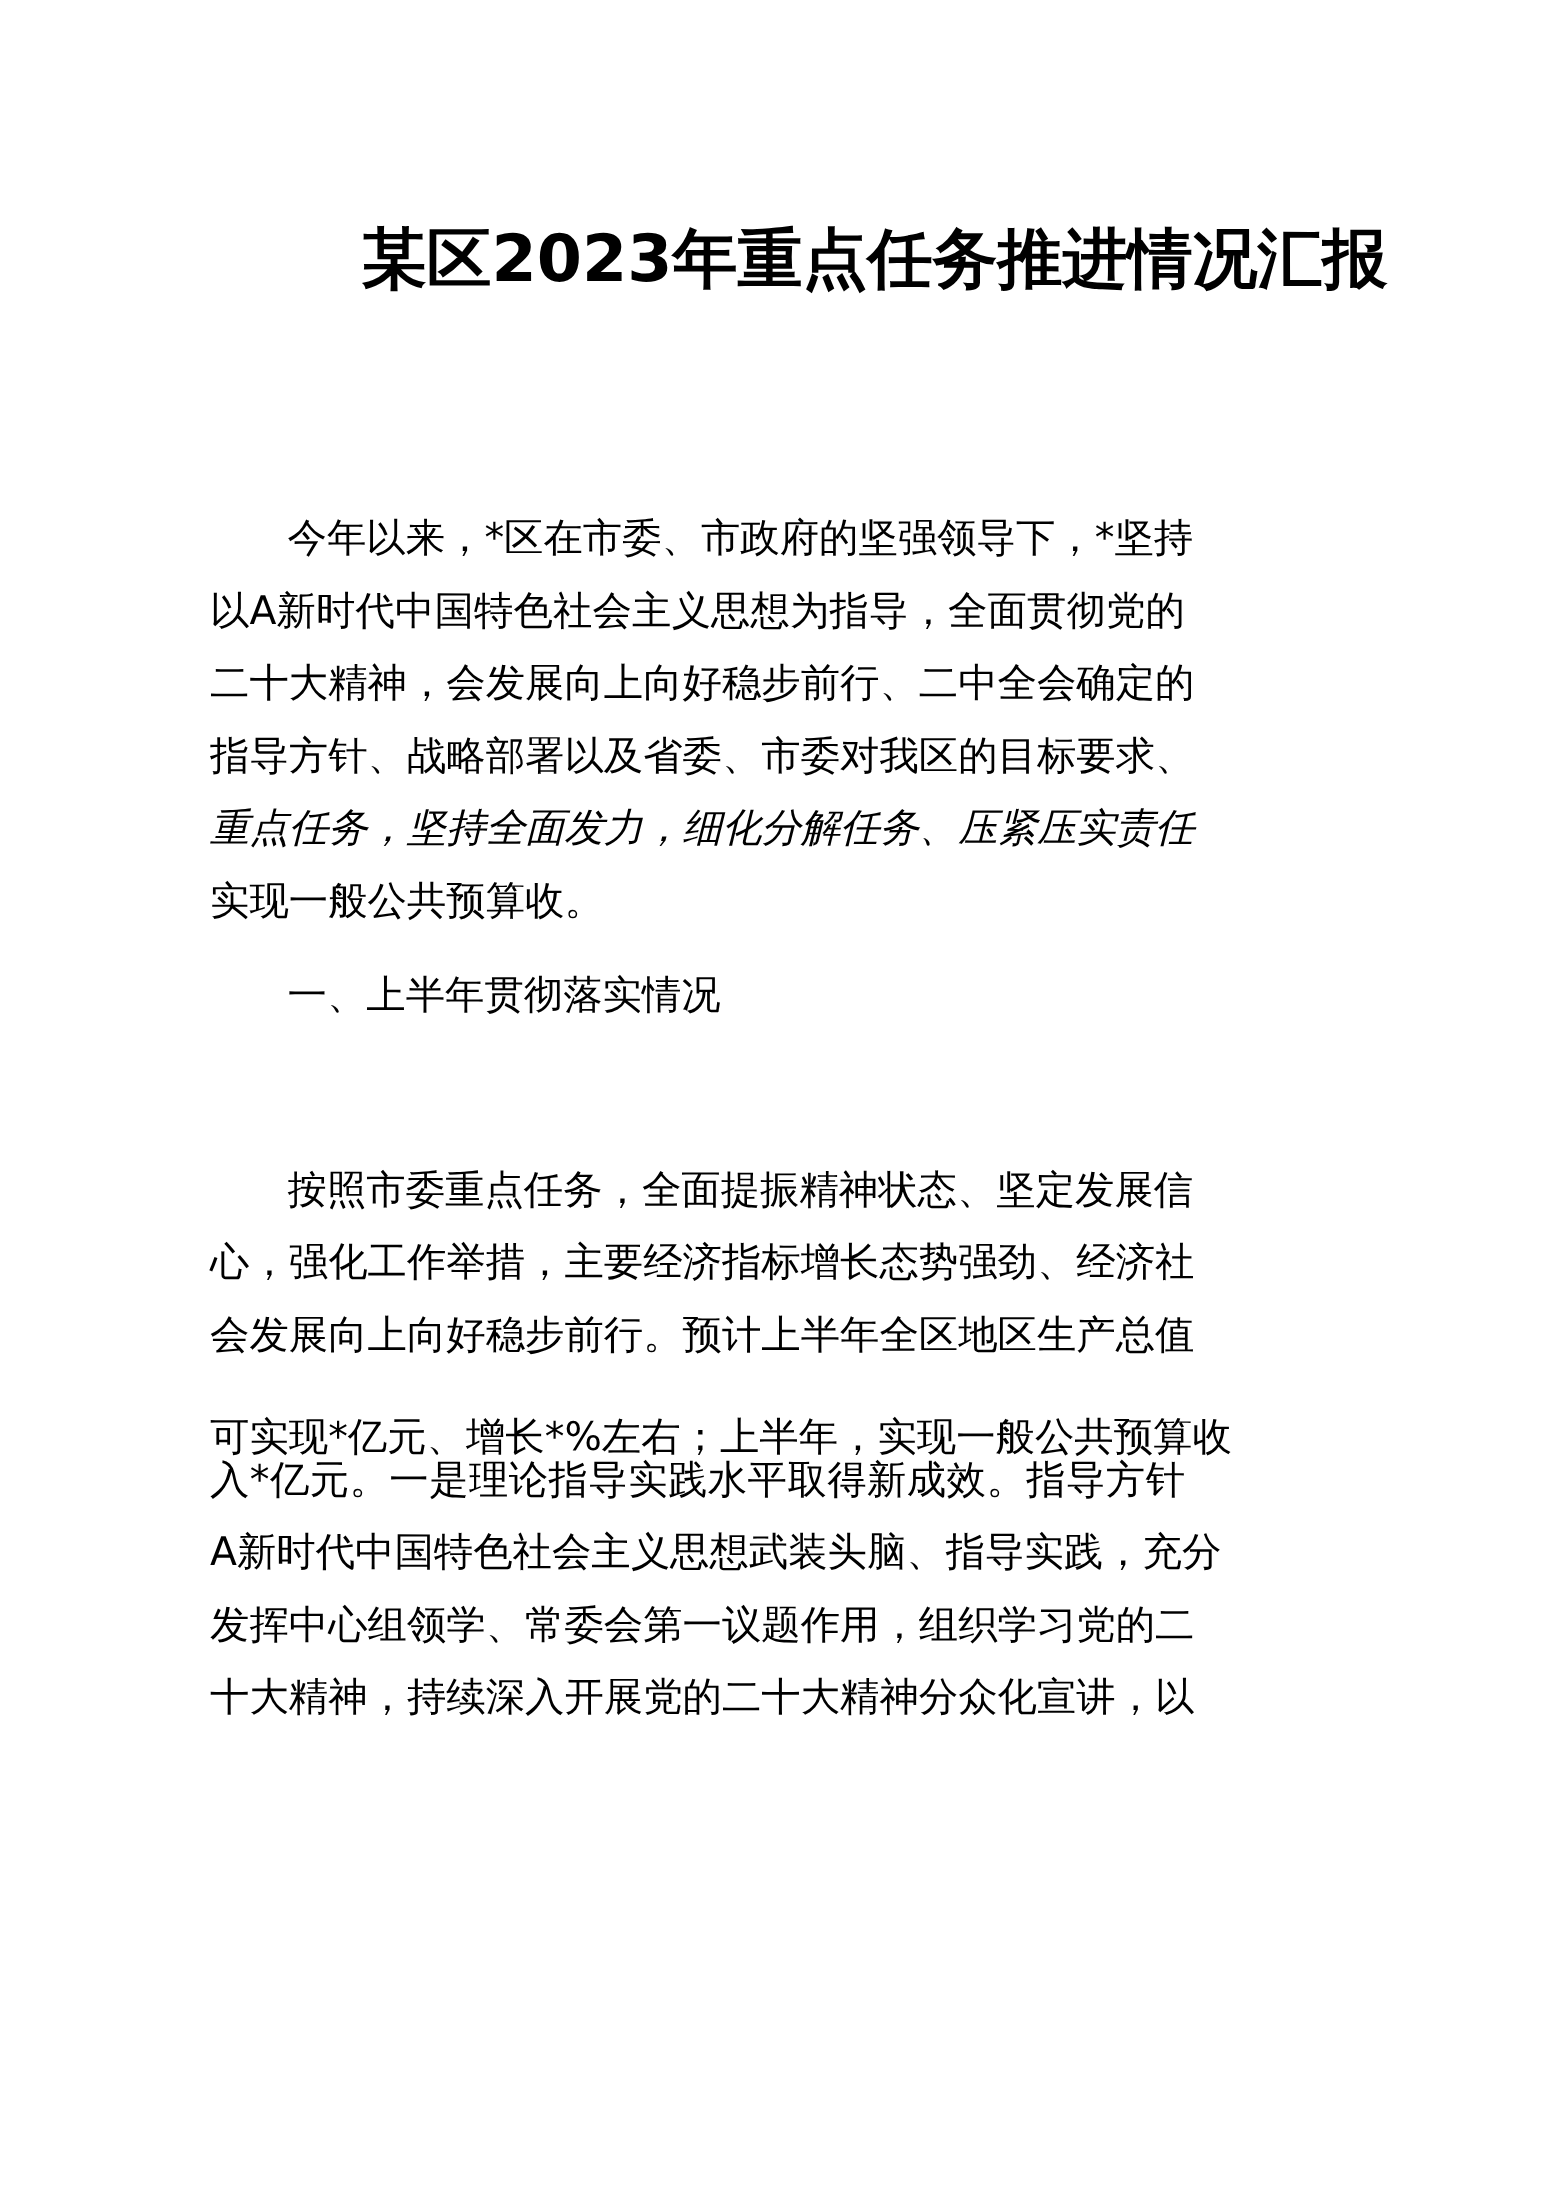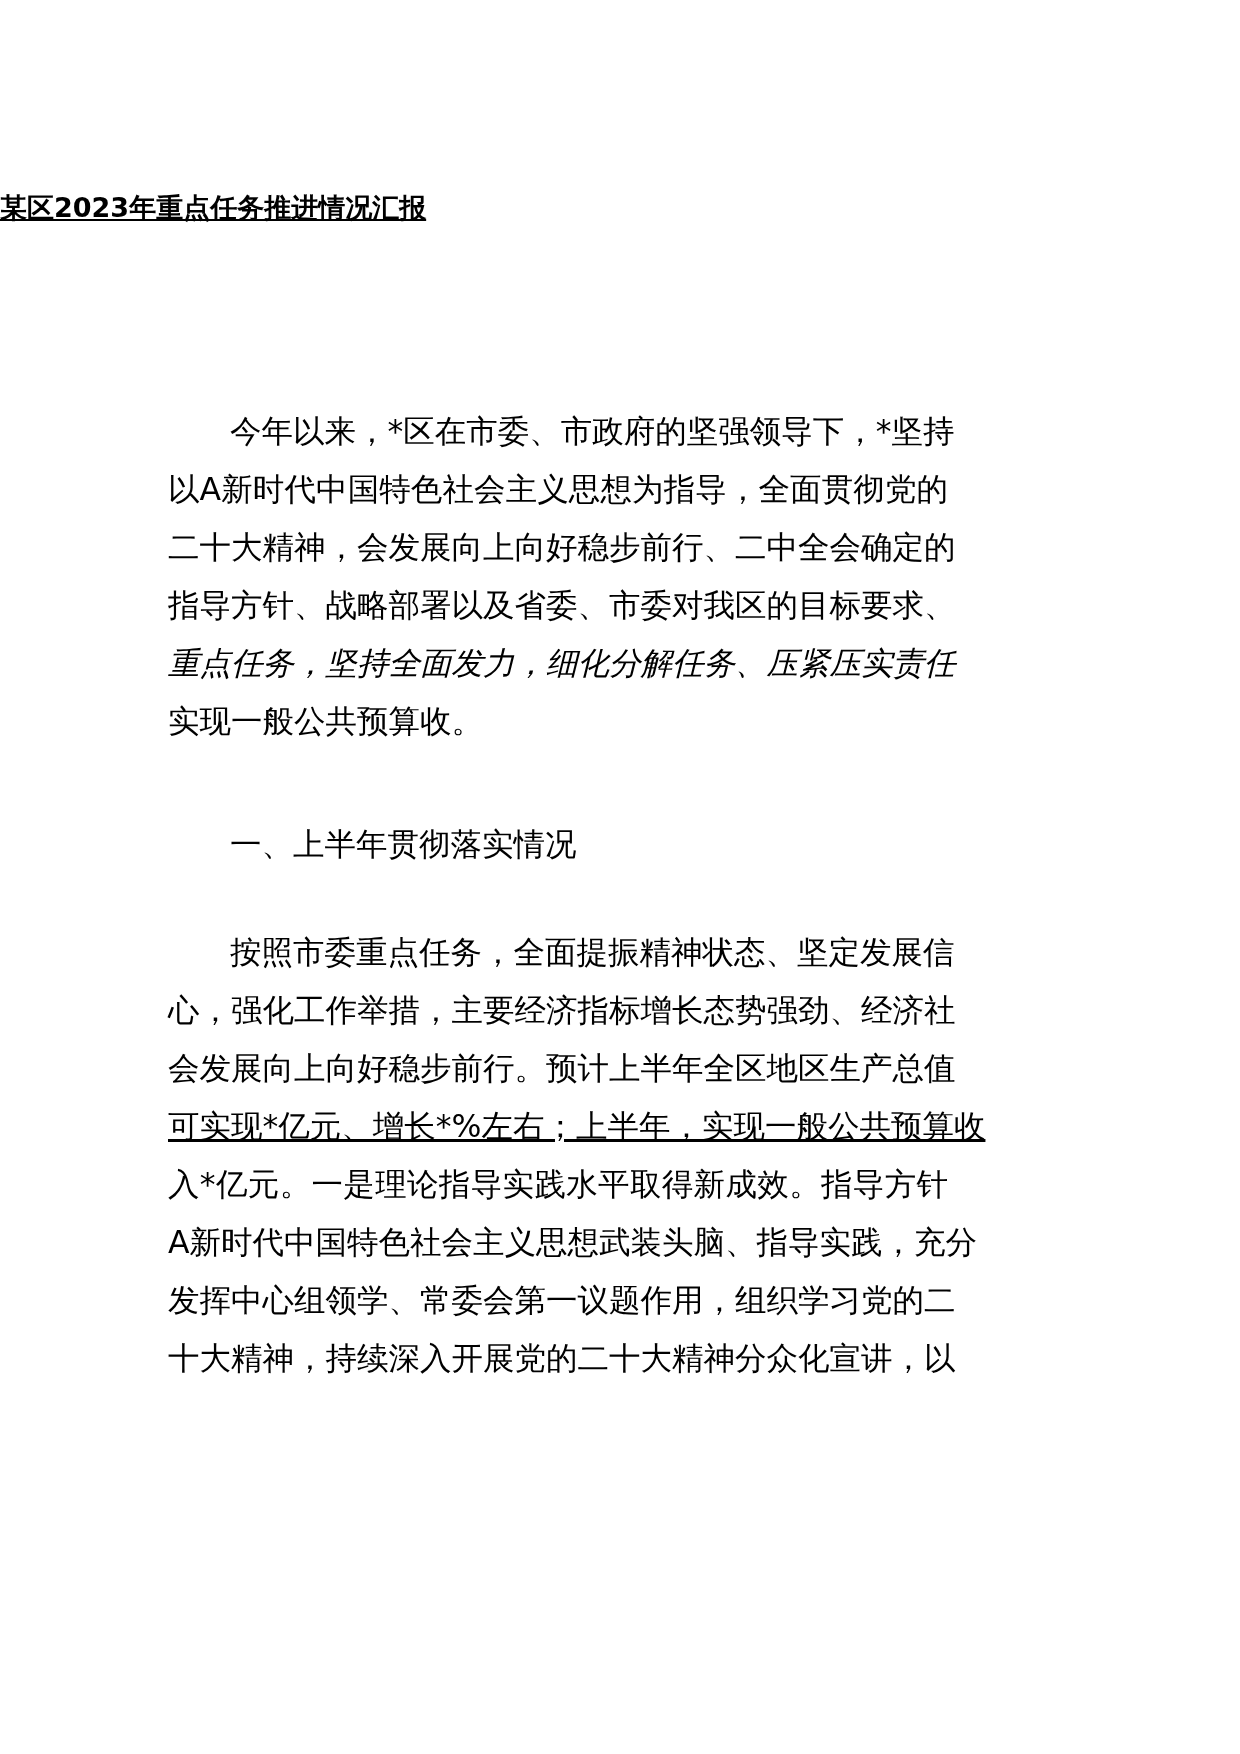--- a/index.html
+++ b/index.html
@@ -20,27 +20,26 @@
       left: 0; top: 0;
       width: 1240px;
       height: 1754px;
       background: #ffffff;
     }
     .title {
       position: absolute;
       left: 0;
       top: 180px;
       width: 1110px;
-      text-align: left;
-      font-size: 27px;
+      text-align: right;
+      font-size: 52px;
       font-weight: bold;
       line-height: 56px;
       letter-spacing: 0px;
       white-space: nowrap;
-      text-decoration: underline;
     }
     .line {
       position: absolute;
       left: 168px;
       width: 780px;
       font-size: 31.5px;
       line-height: 44px;
       white-space: nowrap;
       text-align: justify;
       text-align-last: justify;
@@ -69,26 +68,26 @@
 
   <div>
     <div class="line indent" style="top:409px;">今年以来，*区在市委、市政府的坚强领导下，*坚持</div>
     <div class="line" style="top:467px;">以A新时代中国特色社会主义思想为指导，全面贯彻党的</div>
     <div class="line" style="top:525px;">二十大精神，会发展向上向好稳步前行、二中全会确定的</div>
     <div class="line" style="top:583px;">指导方针、战略部署以及省委、市委对我区的目标要求、</div>
     <div class="line" style="top:641px;font-style:italic;">重点任务，坚持全面发力，细化分解任务、压紧压实责任</div>
     <div class="line last" style="top:699px;">实现一般公共预算收。</div>
   </div>
 
-  <div class="heading" style="top:822px;">一、上半年贯彻落实情况</div>
+  <div class="heading" style="top:774px;">一、上半年贯彻落实情况</div>
 
   <div>
     <div class="line indent" style="top:930px;">按照市委重点任务，全面提振精神状态、坚定发展信</div>
     <div class="line" style="top:988px;">心，强化工作举措，主要经济指标增长态势强劲、经济社</div>
     <div class="line" style="top:1046px;">会发展向上向好稳步前行。预计上半年全区地区生产总值</div>
-    <div class="line" style="top:1104px;text-decoration:underline;">可实现*亿元、增长*%左右；上半年，实现一般公共预算收</div>
+    <div class="line" style="top:1128px;">可实现*亿元、增长*%左右；上半年，实现一般公共预算收</div>
     <div class="line" style="top:1162px;">入*亿元。一是理论指导实践水平取得新成效。指导方针</div>
     <div class="line" style="top:1220px;">A新时代中国特色社会主义思想武装头脑、指导实践，充分</div>
     <div class="line" style="top:1278px;">发挥中心组领学、常委会第一议题作用，组织学习党的二</div>
     <div class="line" style="top:1336px;">十大精神，持续深入开展党的二十大精神分众化宣讲，以</div>
   </div>
 
 </div>
 
 </body></html>

